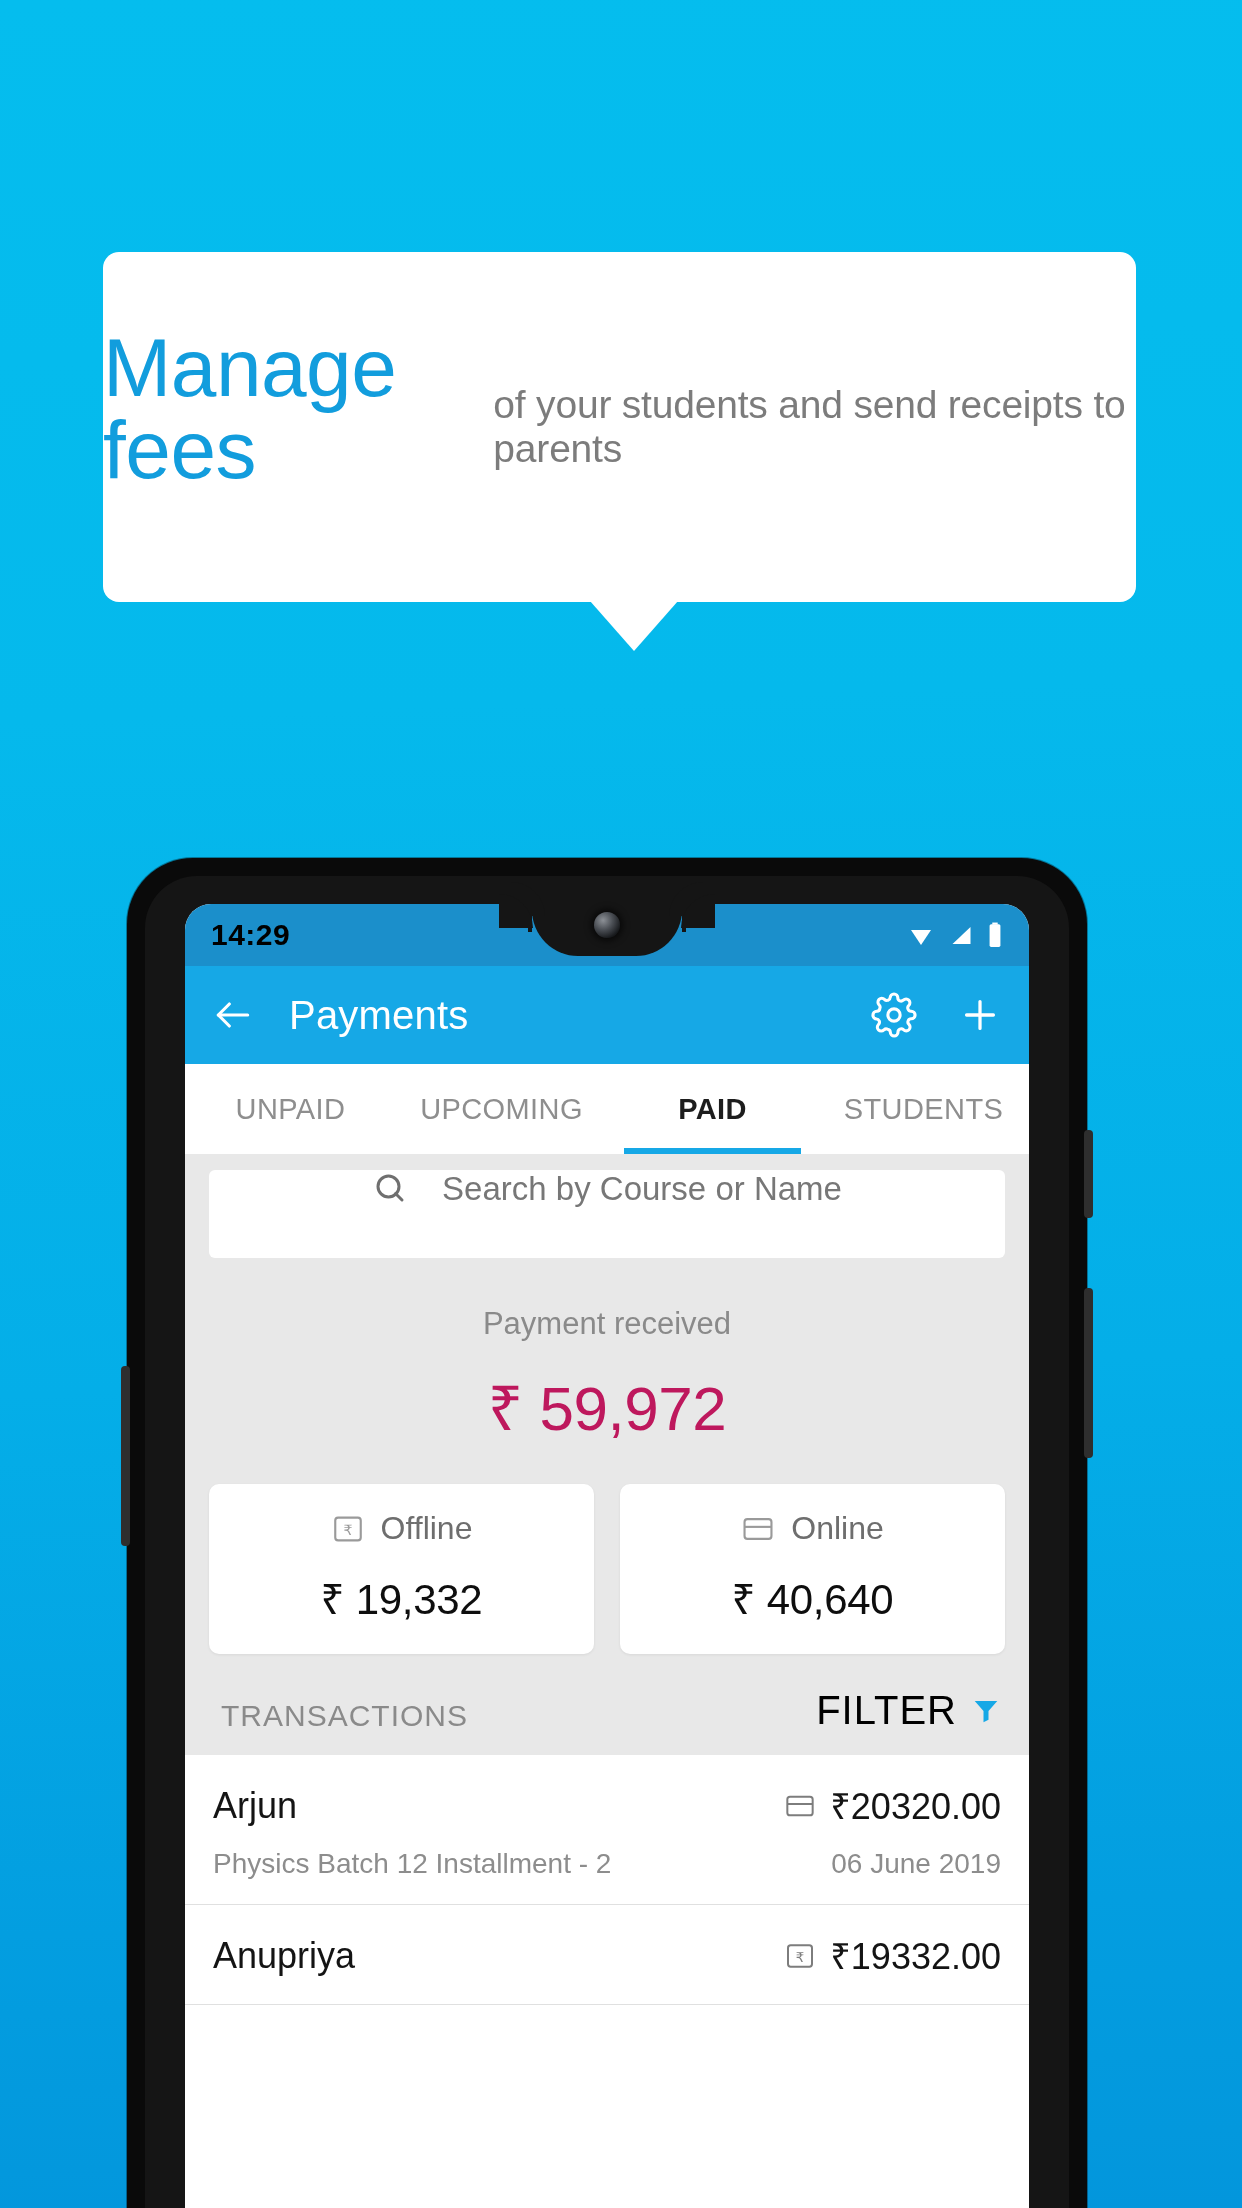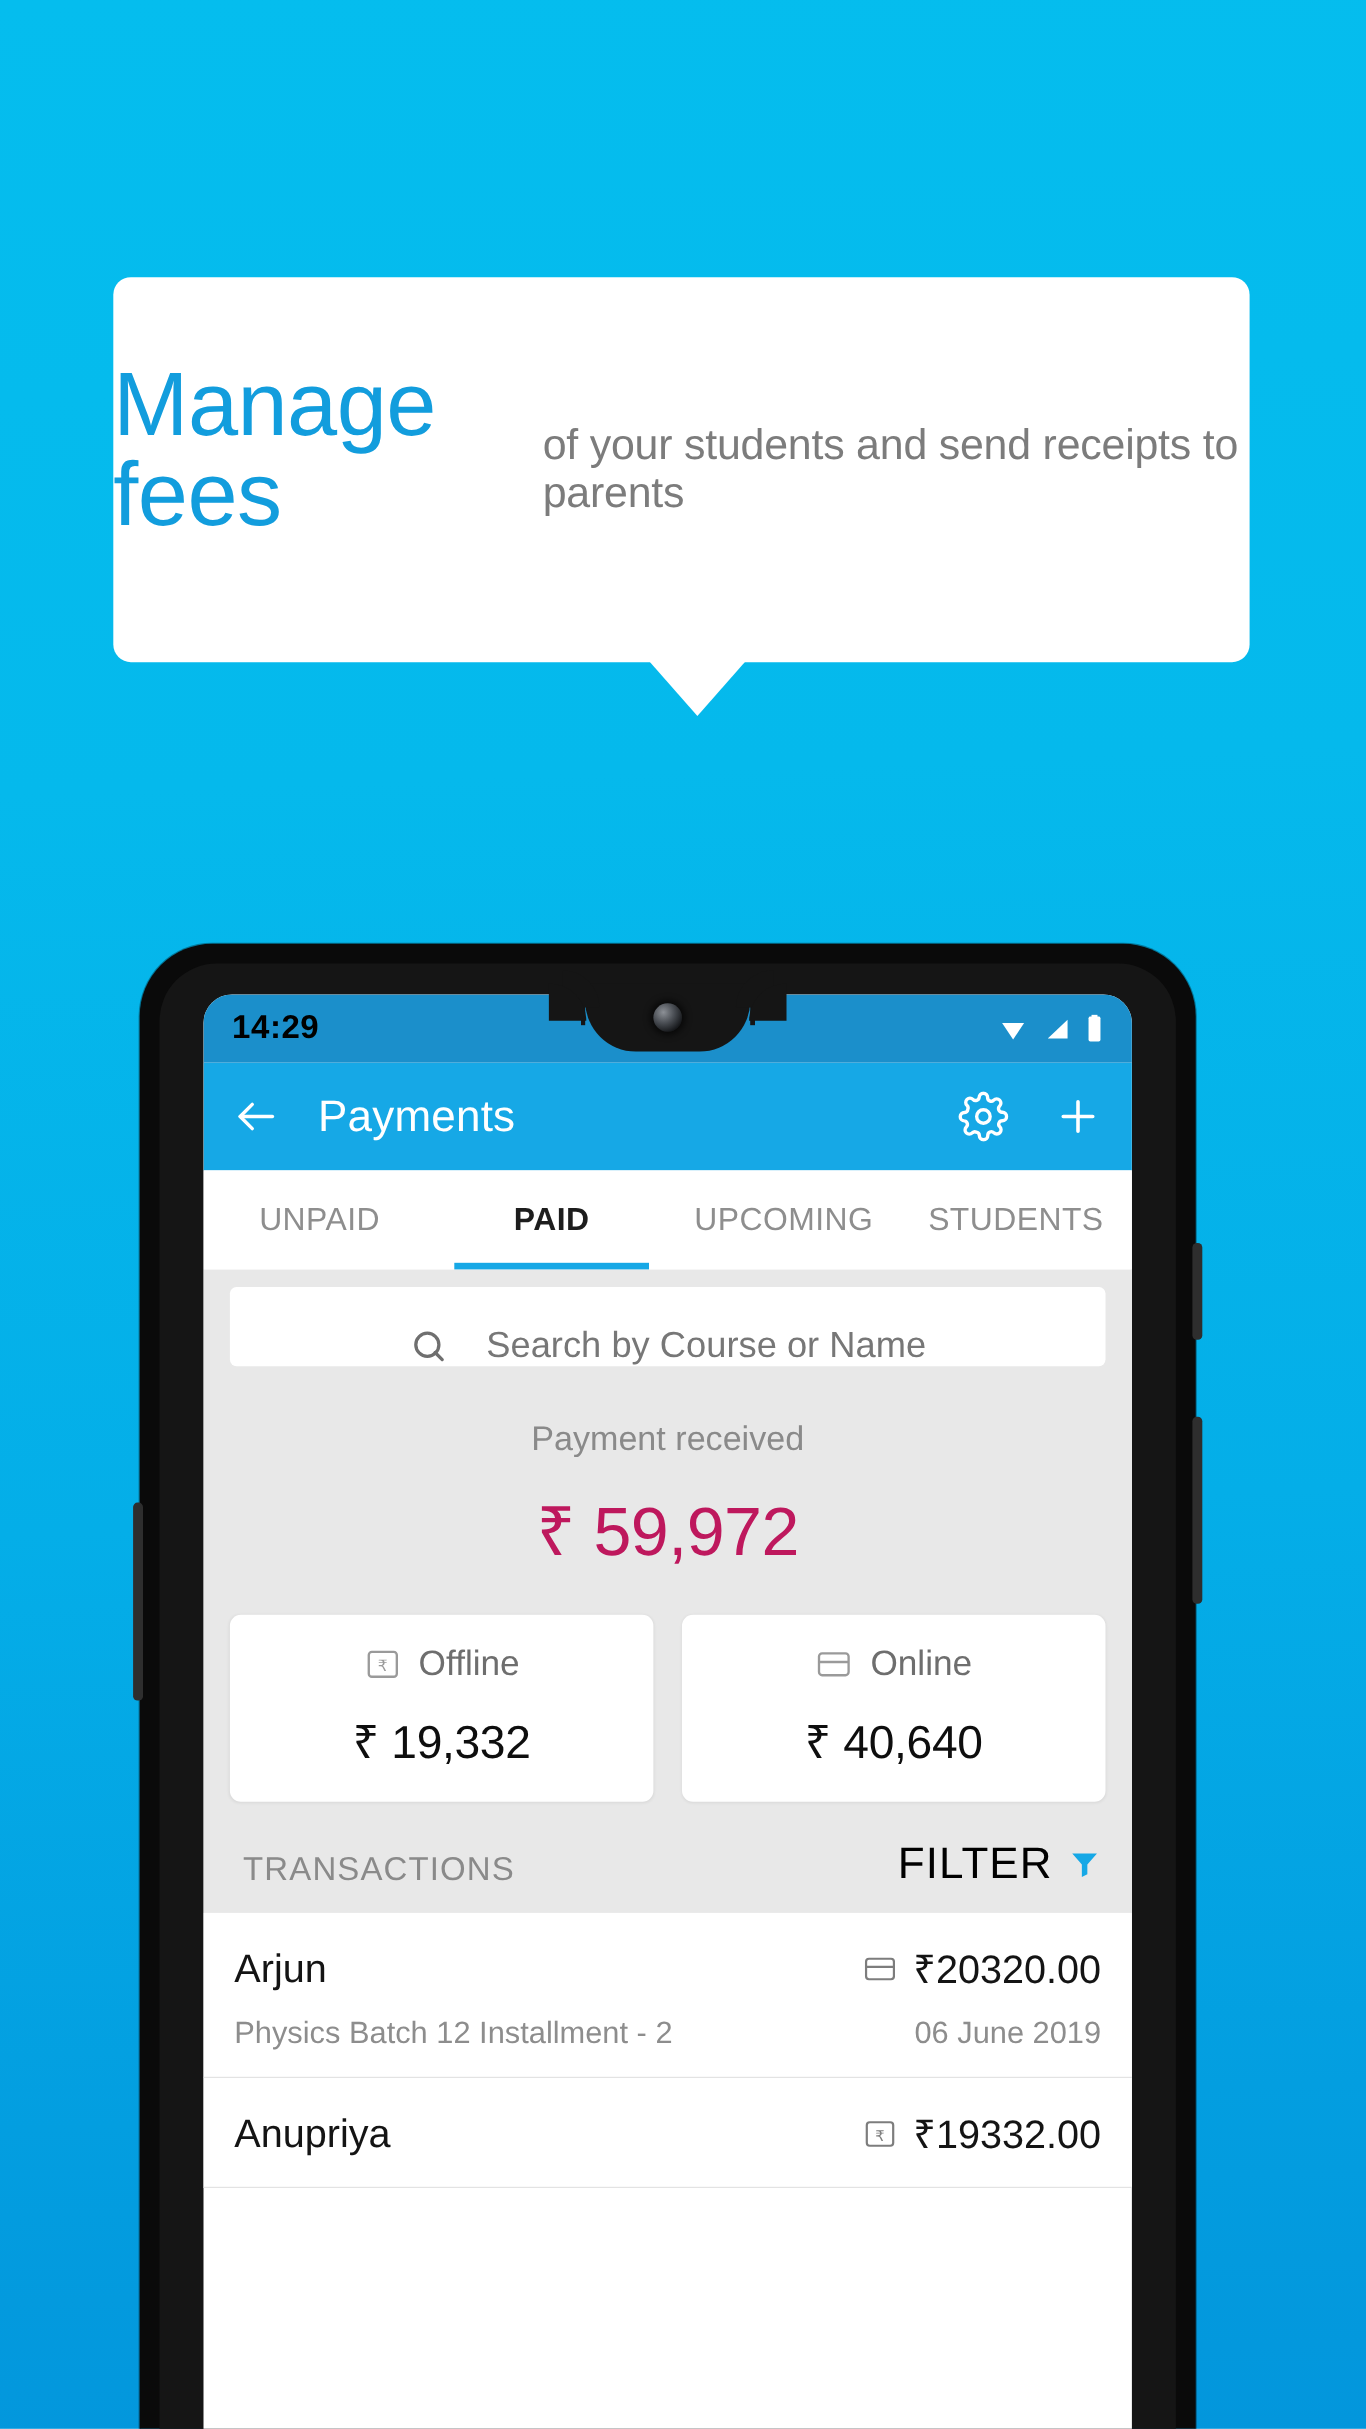--- a/index.html
+++ b/index.html
@@ -109,22 +109,22 @@
   .tab.active { color:#1d1d1d; font-weight:700; }
   .tab.active:after {
     content:""; position:absolute; left:8%; right:8%; bottom:0;
     height:6px; background:#16A8E6;
   }
 
   
   #app-body { background:#e8e8e8; }
   #searchwrap { padding:16px 24px 0 24px; }
   #searchbox {
-    height:72px; background:#fff; border-radius:6px;
-    display:flex; align-items:flex-end; justify-content:center; gap:34px;
+    height:88px; background:#fff; border-radius:6px;
+    display:flex; align-items:flex-start; justify-content:center; gap:34px;
   }
   #search-placeholder { font-size:33px; color:#777; }
 
   #summary { text-align:center; padding:48px 0 6px; }
   #summary-label { font-size:31px; color:#8a8a8a; }
   #summary-amount { font-size:62px; color:#be185d; margin-top:22px; letter-spacing:-.5px; }
 
   #modes { display:flex; gap:26px; padding:30px 24px 0 24px; }
   .mode-card {
     flex:1; background:#fff; border-radius:10px; padding:26px 0 28px;
@@ -212,22 +212,22 @@
           <span class="ico">
             <svg width="46" height="46" viewBox="0 0 24 24" fill="none" stroke="#fff" stroke-width="1.7" stroke-linecap="round">
                 <path d="M12 5v14M5 12h14"></path>
               </svg>
           </span>
         </span>
       </div>
 
       <div id="tabs">
         <div class="tab">UNPAID</div>
+        <div class="tab">UPCOMING</div>
         <div class="tab active">PAID</div>
-        <div class="tab">UPCOMING</div>
         <div class="tab">STUDENTS</div>
       </div>
 
       <div id="app-body">
 
         <div id="searchwrap">
           <div id="searchbox">
             <span class="ico">
               <svg width="36" height="36" viewBox="0 0 24 24" fill="none" stroke="#6f6f6f" stroke-width="2" stroke-linecap="round">
                   <circle cx="11" cy="11" r="7"></circle>

